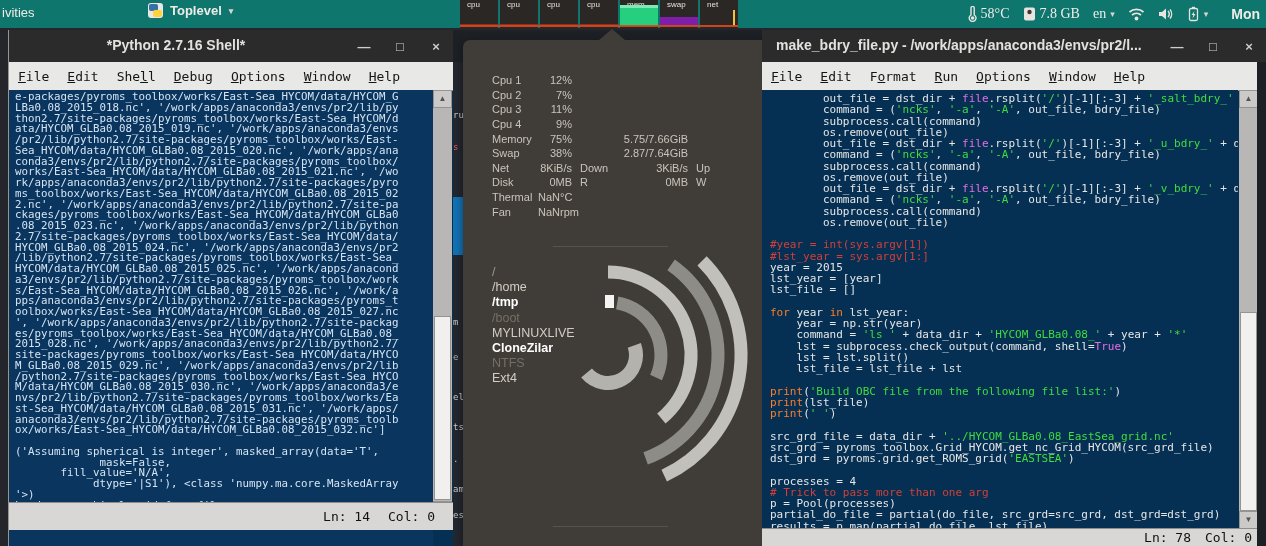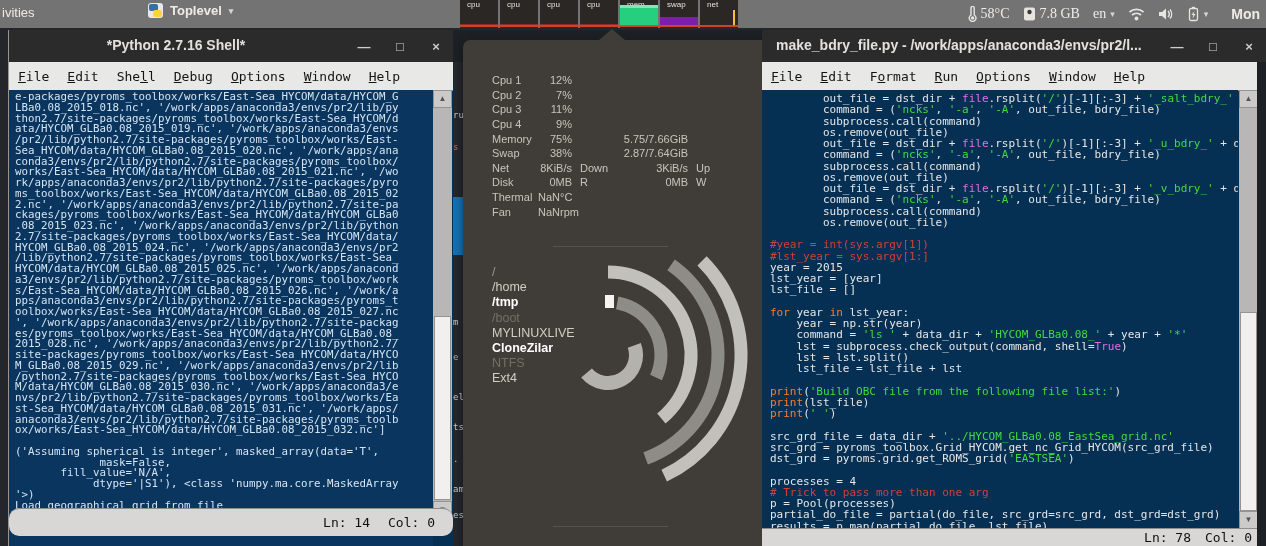--- a/index.html
+++ b/index.html
@@ -2,21 +2,21 @@
 <html><head>
 <meta charset="utf-8">
 <style>
   html,body{margin:0;padding:0;}
   body{width:1266px;height:546px;position:relative;overflow:hidden;
        background:#24262b;font-family:"Liberation Sans",sans-serif;
        -webkit-font-smoothing:antialiased;}
   .abs{position:absolute;}
 
   
-  #topbar{left:0;top:0;width:1266px;height:28px;background:#737373;color:#efece8;
+  #topbar{left:0;top:0;width:1266px;height:28px;background:#0f766e;color:#efece8;
           display:flex;align-items:center;font-size:13px;}
   #activities{position:absolute;left:2px;top:5px;}
   #appmenu{position:absolute;left:148px;top:3px;display:flex;align-items:center;gap:7px;font-weight:bold;}
   .py-icon{width:15px;height:15px;border-radius:3px;position:relative;background:#e8e8e8;overflow:hidden;}
   .py-icon i{position:absolute;width:9px;height:7px;border-radius:2px;}
   .py-icon i.b{left:1px;top:1px;background:#3771a1;}
   .py-icon i.y{right:1px;bottom:1px;background:#ffd43b;}
   .caret{font-size:9px;color:#d8d4cf;}
   #graphs{position:absolute;left:460px;top:0;height:28px;display:flex;}
   .gcell{width:38px;height:28px;margin-right:2px;background:#2b2725;position:relative;overflow:hidden;}
@@ -50,21 +50,21 @@
 
   
   #shell-window{left:8px;top:30px;width:444px;height:516px;border-left:1px solid #98948f;}
   #shell-text{position:absolute;left:0;top:60px;width:424px;height:510px;background:#09355e;overflow:hidden;}
   #shell-text pre{margin:0;padding:2px 0 0 6px;font-family:"DejaVu Sans Mono",monospace;
                   font-size:10.8px;line-height:10.75px;color:#d5e4f2;}
   .scrollcol{position:absolute;top:60px;width:19px;background:#b9b7b5;}
   .sc-arrow{position:absolute;left:0;width:19px;height:18px;background:#cccac8;border:1px solid #96948f;
             box-sizing:border-box;color:#55534f;font-size:8px;line-height:16px;text-align:center;}
   .sc-thumb{position:absolute;left:1px;width:17px;background:#f2f0ee;border:1px solid #96948f;box-sizing:border-box;}
-  #shell-status{bottom:10px;height:27px;border-radius:10px;}
+  #shell-status{bottom:16px;height:27px;}
 
   
   #behind-titlebar{left:452px;top:30px;width:310px;height:32px;background:#1d2126;}
   #behind-titlebar i{position:absolute;top:14px;width:8px;height:3px;background:#5a5f66;}
   #behind-strip{left:452px;top:62px;width:11px;height:484px;background:#23272e;overflow:hidden;
                 font-family:"DejaVu Sans Mono",monospace;font-size:9px;}
   #behind-strip .frag{position:absolute;left:1px;white-space:nowrap;}
   #behind-strip .blue{position:absolute;left:0;width:11px;background:#1272b5;}
   #popup-gap{left:758px;top:62px;width:4px;height:484px;background:#23272e;}
 

